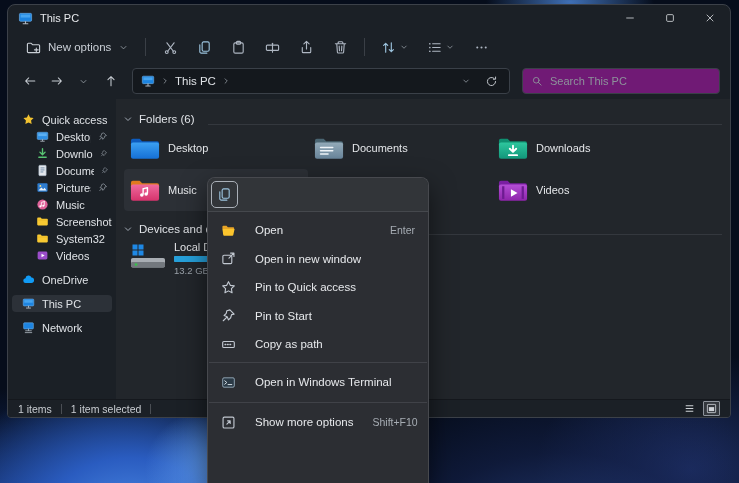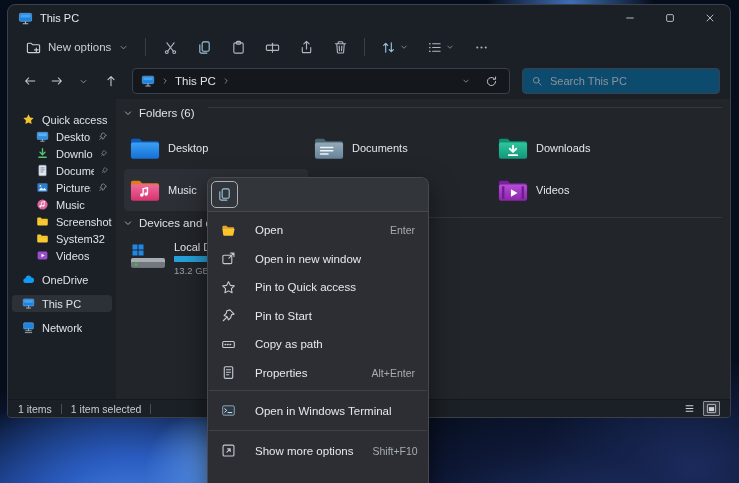--- a/index.html
+++ b/index.html
@@ -50,40 +50,40 @@
   .addressbar { flex:1; height:26px; margin-left:6px; background:#14181d; border:1px solid #3a4048; border-radius:4px;
     display:flex; align-items:center; padding:0 8px; gap:5px; }
   .addressbar .pcico { width:14px; height:14px; display:inline-flex; }
   .addressbar .crumb { font-size:11.5px; color:#dfe2e6; }
   .addressbar .sep { width:10px; height:10px; display:inline-flex; color:#9aa1a9; }
   .addressbar .spacer { flex:1; }
   .abtn { width:20px; height:20px; display:flex; align-items:center; justify-content:center; background:transparent;
     border:none; color:#c6cbd1; }
   .abtn span { display:inline-flex; width:13px; height:13px; }
   .abtn.sm span { width:10px; height:10px; color:#9aa1a9; }
-  .searchbox { width:198px; height:26px; margin-left:8px; background:#0c4a6e; border:1px solid #3a4048; border-radius:4px;
+  .searchbox { width:198px; height:26px; margin-left:8px; background:#701a75; border:1px solid #3a4048; border-radius:4px;
     display:flex; align-items:center; padding:0 8px; gap:7px; }
   .searchbox .sico { width:12px; height:12px; display:inline-flex; color:#8d939b; }
   .searchbox input { flex:1; background:transparent; border:none; outline:none; color:#c9ced5;
     font-size:11px; font-family:inherit; }
   .searchbox input::placeholder { color:#8d939b; }
 
   .bodyrow { flex:1; display:flex; min-height:0; }
   .sidebar { width:108px; flex:0 0 auto; padding-top:12px; background:#1b2026; }
   .side-item { height:17px; display:flex; align-items:center; gap:7px; margin:0 4px; padding-left:10px;
     border-radius:4px; color:#dfe2e6; font-size:11px; cursor:default; }
   .side-item.ind1 { padding-left:24px; }
   .side-item.gap { margin-top:7px; }
   .side-item.selected { background:#2c3138; }
   .side-item .sic { width:13px; height:13px; display:inline-flex; flex:0 0 auto; }
   .side-item .lbl { white-space:nowrap; overflow:hidden; }
   .side-item .pin { margin-left:auto; margin-right:4px; width:11px; height:11px; display:inline-flex; color:#8b939c; }
 
   .content { flex:1; background:#22262b; min-width:0; position:relative; }
-  .sec-header { display:flex; align-items:flex-start; height:18px; margin:8px 8px 0 6px; gap:5px; }
+  .sec-header { display:flex; align-items:flex-end; height:18px; margin:8px 8px 0 6px; gap:5px; }
   .sec-header .chv { width:12px; height:12px; display:inline-flex; color:#aeb6c2; }
   .sec-header .slbl { font-size:11.5px; color:#dfe2e6; white-space:nowrap; }
   .sec-line { flex:1; height:1px; background:#34383e; margin-left:8px; }
   .tiles { display:grid; grid-template-columns:repeat(3,184px); grid-auto-rows:42px; padding-left:8px; margin-top:2px; }
   .tile { display:flex; align-items:center; gap:8px; padding:0 6px; border-radius:4px; cursor:default; }
   .tile.selected { background:#2c3036; }
   .tile .tic { width:30px; height:26px; display:inline-flex; flex:0 0 auto; }
   .tile .tlbl { font-size:11px; color:#e4e6e9; white-space:nowrap; }
   .drive-tile { display:flex; align-items:flex-start; gap:8px; margin:6px 0 0 14px; }
   .drive-tile .dic { width:36px; height:28px; display:inline-flex; margin-top:2px; }
@@ -703,30 +703,20 @@
         <div class="ctx-item">
           <span class="cic">
             <svg width="100%" height="100%" viewBox="0 0 16 16" xmlns="http://www.w3.org/2000/svg">
               <rect x="1.8" y="4.8" width="12.4" height="6.4" rx="1.2" stroke="currentColor" stroke-width="1.2" stroke-linecap="round" stroke-linejoin="round" fill="none"></rect>
               <path d="M4.3 8 h.8 M6.9 8 h.8 M9.5 8 h.8" stroke="currentColor" stroke-width="1.4" stroke-linecap="round"></path>
             </svg>
           </span>
           <span class="clbl">Copy as path</span>
           <span class="csc"></span>
         </div>
-        <div class="ctx-item">
-          <span class="cic">
-            <svg width="100%" height="100%" viewBox="0 0 16 16" xmlns="http://www.w3.org/2000/svg">
-              <rect x="3.5" y="1.8" width="9" height="12.4" rx="1.2" stroke="currentColor" stroke-width="1.2" stroke-linecap="round" stroke-linejoin="round" fill="none"></rect>
-              <path d="M5.8 5 h4.4 M5.8 7.7 h4.4 M5.8 10.4 h2.6" stroke="currentColor" stroke-width="1.2" stroke-linecap="round" stroke-linejoin="round" fill="none"></path>
-            </svg>
-          </span>
-          <span class="clbl">Properties</span>
-          <span class="csc">Alt+Enter</span>
-        </div>
         <div class="ctx-sep"></div>
         <div class="ctx-item tall">
           <span class="cic">
             <svg width="100%" height="100%" viewBox="0 0 16 16" xmlns="http://www.w3.org/2000/svg">
               <rect x="1.8" y="3" width="12.4" height="10" rx="1.4" fill="#2b3a46" stroke="#9fb4c4" stroke-width="0.9"></rect>
               <path d="M4 6.2 L6.2 8 4 9.8 M7.5 10.2 h4" stroke="#dfe8ef" stroke-width="1" fill="none" stroke-linecap="round" stroke-linejoin="round"></path>
             </svg>
           </span>
           <span class="clbl">Open in Windows Terminal</span>
           <span class="csc"></span>

